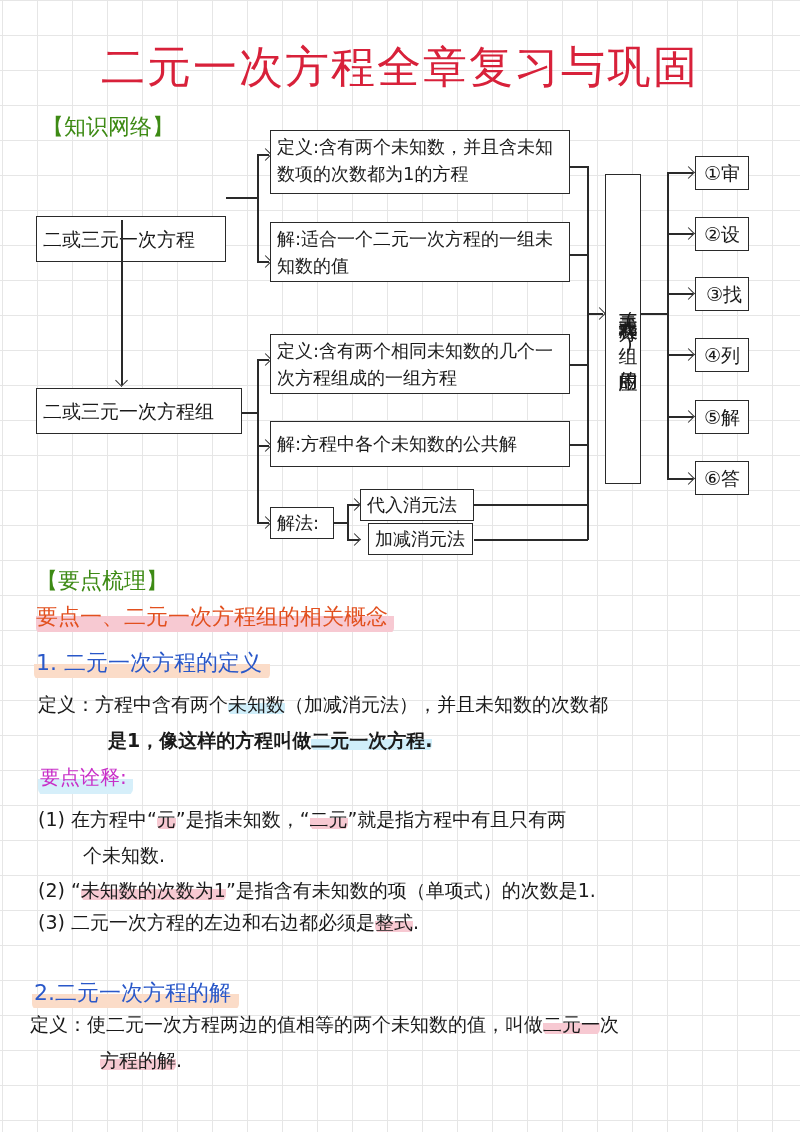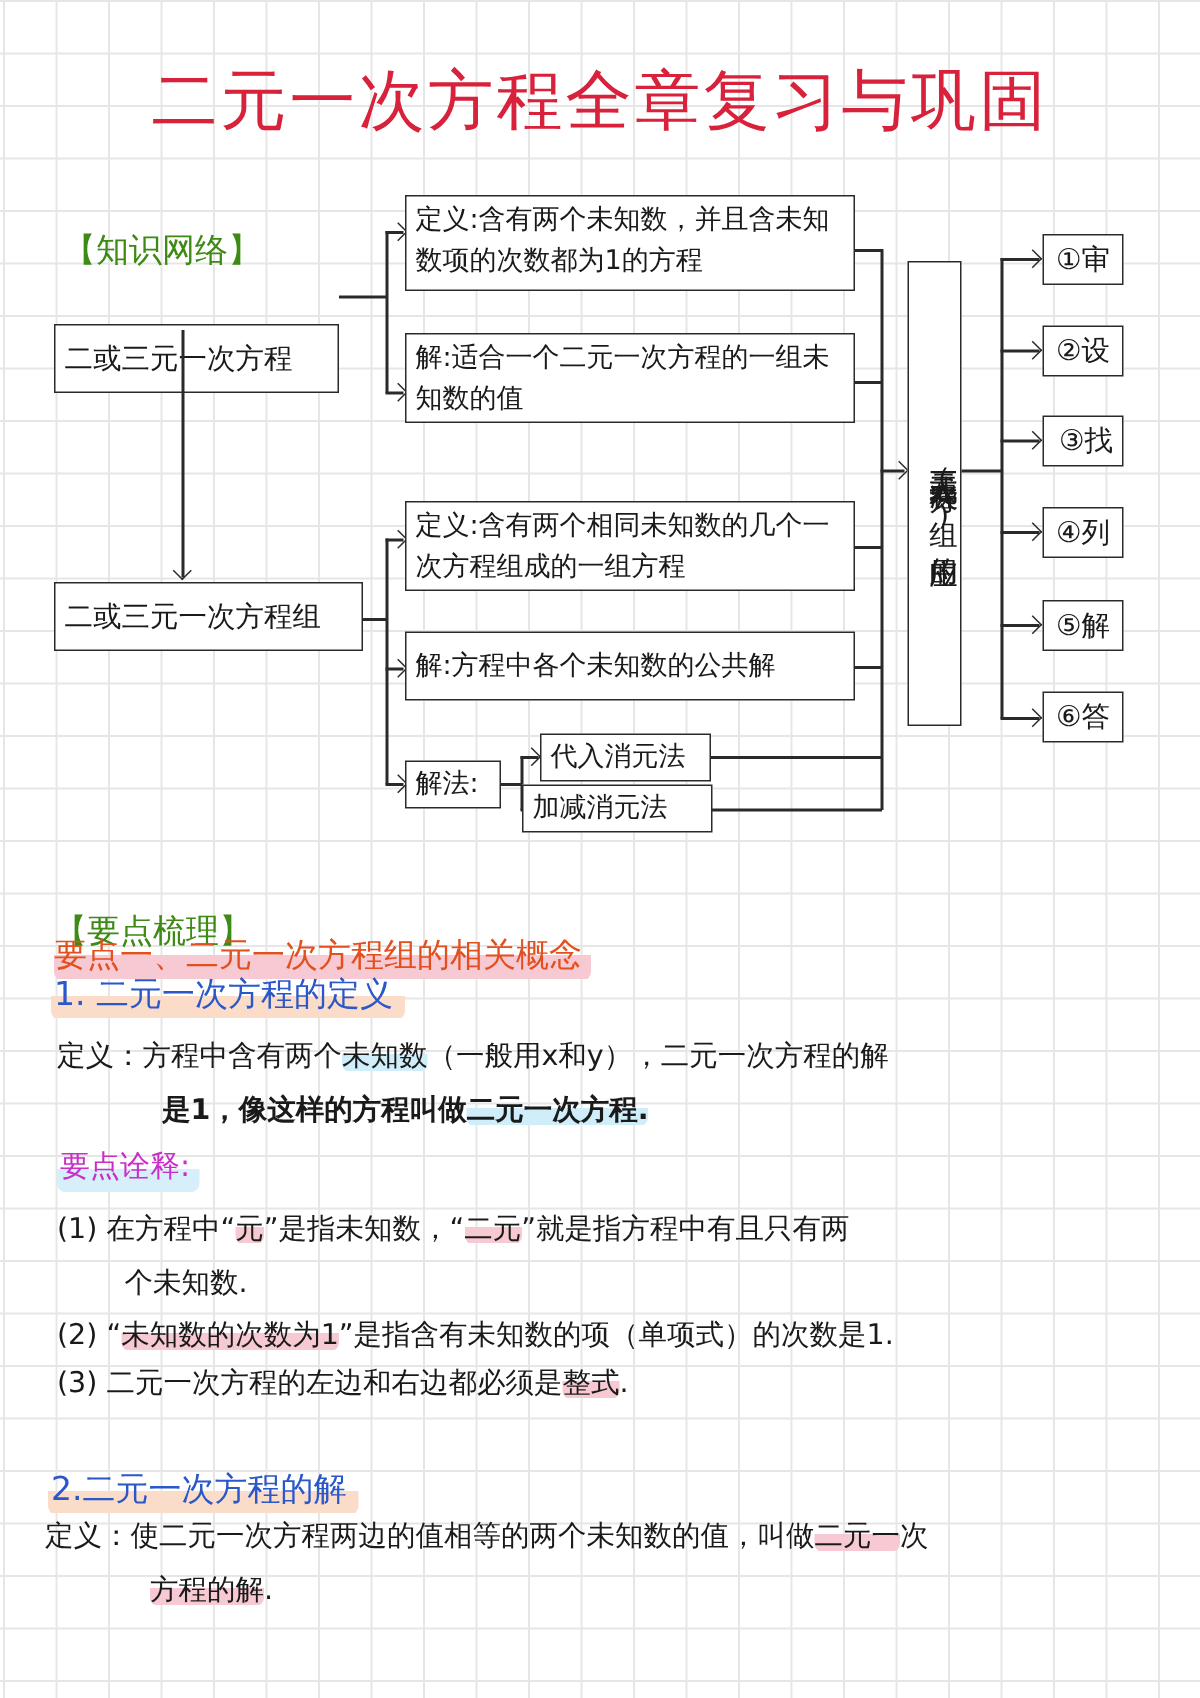--- a/index.html
+++ b/index.html
@@ -13,41 +13,41 @@
     background-size: 35px 35px;
     background-position: 2px 0px;
     font-family: "DejaVu Sans", sans-serif;
     color: #1a1a1a;
   }
   .abs { position: absolute; }
   .title {
     left: 0; width: 800px; top: 38px; text-align: center;
     font-size: 44px; color: #d8213a; letter-spacing: 2px; font-weight: normal;
   }
-  .section-tag { font-size: 22px; color: #3d8a14; margin-top: 40px; }
+  .section-tag { font-size: 22px; color: #3d8a14; }
   .box {
     position: absolute; border: 1.6px solid #2a2a2a; background: #fff;
     font-size: 18px; line-height: 27px; padding: 2px 6px; color: #1a1a1a;
   }
   .line { position: absolute; background: #2a2a2a; }
   .hline { height: 1.6px; }
   .vline { width: 1.6px; }
   .arrow {
     position: absolute; width: 9px; height: 9px;
     border-top: 1.6px solid #2a2a2a; border-right: 1.6px solid #2a2a2a;
   }
   .arrow.right { transform: rotate(45deg); }
   .arrow.down { transform: rotate(135deg); }
   .vbox {
     position: absolute; border: 1.6px solid #2a2a2a; background: #fff;
     font-size: 19px; line-height: 22px; text-align: center;
     writing-mode: vertical-rl; text-orientation: upright; padding: 8px 0;
     letter-spacing: 1px;
   }
-  .hl-pink { background: linear-gradient(to bottom, transparent 45%, #f7c9d2 45%, #f7c9d2 95%, transparent 95%); border-radius: 6px; margin-top: 20px; }
+  .hl-pink { background: linear-gradient(to bottom, transparent 45%, #f7c9d2 45%, #f7c9d2 95%, transparent 95%); border-radius: 6px; }
   .hl-peach { background: linear-gradient(to bottom, transparent 50%, #fbdcc8 50%, #fbdcc8 95%, transparent 95%); border-radius: 6px; }
   .hl-blue { background: linear-gradient(to bottom, transparent 45%, #cfeefa 45%, #cfeefa 95%, transparent 95%); border-radius: 6px; }
   .hl-lightblue { background: linear-gradient(to bottom, transparent 50%, #d6effa 50%, #d6effa 98%, transparent 98%); border-radius: 6px; }
   .kp1 { font-size: 22px; color: #e2501f; }
   .sub { font-size: 22px; color: #2a58c9; }
   .note-tag { font-size: 20px; color: #c82fc8; }
   .para { font-size: 19px; line-height: 36px; color: #1a1a1a; }
 </style>
 </head>
 <body>
@@ -92,21 +92,21 @@
   <div class="box" style="left:270px; top:507px; width:64px; height:32px; line-height:26px; white-space:nowrap;">解法:</div>
 
   <div class="line hline" style="left:334px; top:522px; width:14px;"></div>
   <div class="line vline" style="left:347px; top:504px; height:36px;"></div>
   <div class="line hline" style="left:347px; top:504px; width:12px;"></div>
   <div class="arrow right" style="left:350px; top:500px;"></div>
   <div class="line hline" style="left:347px; top:539px; width:12px;"></div>
   <div class="arrow right" style="left:350px; top:535px;"></div>
 
   <div class="box" style="left:360px; top:489px; width:114px; height:32px; line-height:26px; white-space:nowrap;">代入消元法</div>
-  <div class="box" style="left:348px; top:523px; width:127px; height:32px; line-height:26px; white-space:nowrap;">加减消元法</div>
+  <div class="box" style="left:368px; top:523px; width:105px; height:32px; line-height:26px; white-space:nowrap;">加减消元法</div>
 
   <div class="line hline" style="left:570px; top:166px; width:18px;"></div>
   <div class="line hline" style="left:570px; top:254px; width:18px;"></div>
   <div class="line hline" style="left:570px; top:364px; width:18px;"></div>
   <div class="line hline" style="left:570px; top:444px; width:18px;"></div>
   <div class="line hline" style="left:474px; top:504px; width:114px;"></div>
   <div class="line hline" style="left:474px; top:539px; width:114px;"></div>
   <div class="line vline" style="left:587px; top:166px; height:374px;"></div>
   <div class="line hline" style="left:587px; top:313px; width:16px;"></div>
   <div class="arrow right" style="left:595px; top:309px;"></div>
@@ -137,21 +137,21 @@
   <div class="box" style="left:695px; top:461px; width:54px; height:34px; line-height:28px; font-size:19px; text-align:center;">⑥答</div>
 </div>
 
 <div class="abs section-tag" style="left:36px; top:566px;">【要点梳理】</div>
 
 <div class="abs kp1 hl-pink" style="left:36px; top:602px; padding:0 6px 2px 0;">要点一、二元一次方程组的相关概念</div>
 
 <div class="abs sub hl-peach" style="left:34px; top:648px; padding:0 8px 2px 2px;">1. 二元一次方程的定义</div>
 
 <div class="abs para" style="left:38px; top:686px; width:740px;">
-  <span>定义：</span><span>方程中含有两个</span><span class="hl-blue">未知数</span><span>（一般用x和y），二元一次方程的解</span>
+  <span>定义：</span><span>方程中含有两个</span><span class="hl-blue">未知数</span><span>（加减消元法），并且未知数的次数都</span>
 </div>
 <div class="abs para" style="left:108px; top:722px;font-weight:bold;">
   <span>是1，像这样的方程叫做</span><span class="hl-blue">二元一次方程.</span>
 </div>
 
 <div class="abs note-tag hl-lightblue" style="left:38px; top:764px; padding:0 6px 4px 2px;">要点诠释:</div>
 
 <div class="abs para" style="left:38px; top:801px;">
   <span>(1)</span>
   <span>在方程中“</span><span class="hl-pink">元</span><span>”是指未知数，“</span><span class="hl-pink">二元</span><span>”就是指方程中有且只有两</span>

